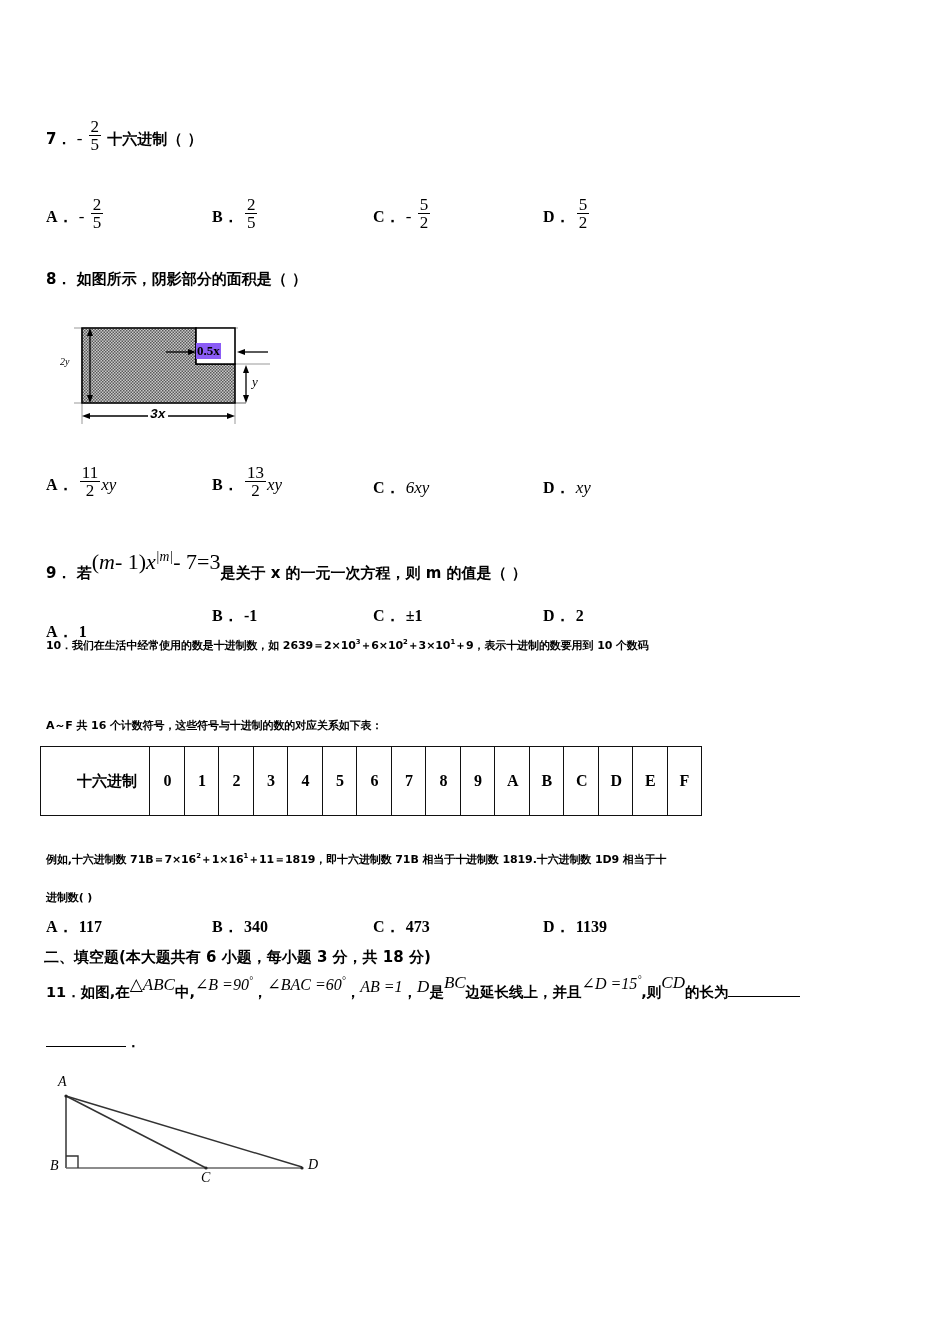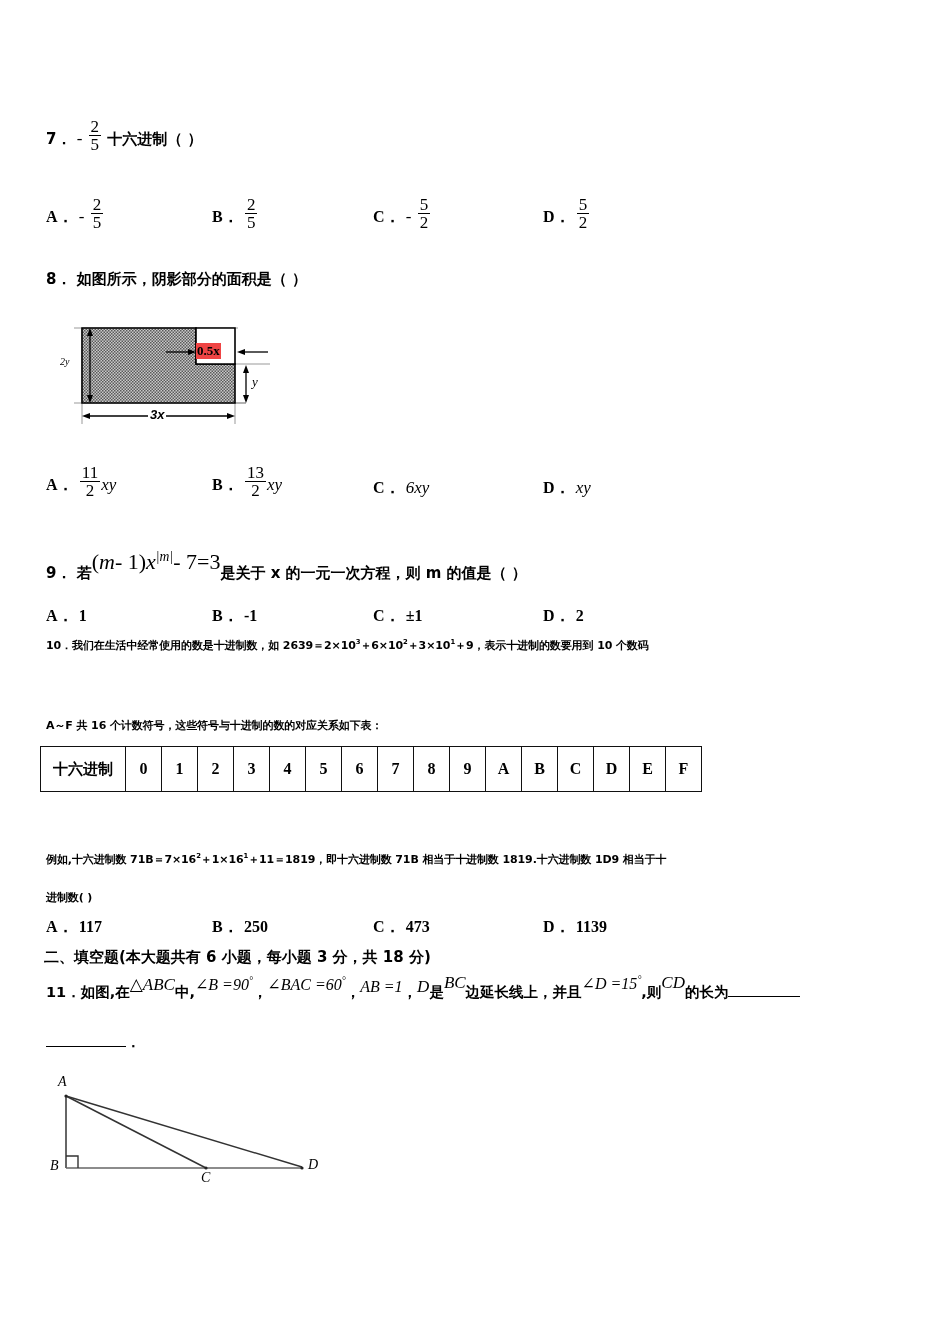--- a/index.html
+++ b/index.html
@@ -91,25 +91,25 @@
   
   table.hex {
     position: absolute;
     border-collapse: collapse;
     table-layout: fixed;
     font-family: "Liberation Serif", serif;
     font-weight: bold;
   }
   table.hex td {
     border: 1.4px solid #111;
-    text-align: center;
+    text-align: right;
     vertical-align: middle;
     height: 44px;
     font-size: 16px;
-    padding: 0;
+    padding: 12px;
   }
   table.hex td.rowhead {
     font-family: "DejaVu Sans", "Liberation Sans", sans-serif;
     font-size: 15px;
     width: 84px;
     font-weight: bold;
   }
 
   
   .fig8 { position: absolute; }
@@ -216,23 +216,23 @@
 
       <line x1="186" y1="56" x2="186" y2="88" stroke="#000" stroke-width="1.3"></line>
       <polygon points="186,53 183,61 189,61" fill="#000"></polygon>
       <polygon points="186,91 183,83 189,83" fill="#000"></polygon>
 
       <line x1="25" y1="104" x2="172" y2="104" stroke="#000" stroke-width="1.3"></line>
       <polygon points="22,104 30,101 30,107" fill="#000"></polygon>
       <polygon points="175,104 167,101 167,107" fill="#000"></polygon>
     </svg>
     <div style="position:absolute; left:0px; top:44px; font-family:'Liberation Serif',serif; font-style:italic; font-size:10px;">2y</div>
-    <div style="position:absolute; left:136px; top:31px; font-family:'Liberation Serif',serif; font-size:13px; font-weight:bold; background:#ef4444; padding:0 1px;">0.5x</div>
+    <div style="position:absolute; left:136px; top:31px; font-family:'Liberation Serif',serif; font-size:13px; font-weight:bold; background:#8b5cf6; padding:0 1px;">0.5x</div>
     <div style="position:absolute; left:192px; top:62px; font-family:'Liberation Serif',serif; font-style:italic; font-size:13px;">y</div>
-    <div style="position:absolute; left:88px; top:95px; font-family:Liberation Sans, sans-serif; font-style:italic; font-size:13px; font-weight:bold; background:#fff; padding:0 2px;">3x</div>
+    <div style="position:absolute; left:88px; top:95px; font-family:Liberation Mono, monospace; font-style:italic; font-size:13px; font-weight:bold; background:#fff; padding:0 2px;">3x</div>
   </div>
 
   <div class="optrow" style="left:0px; top:464px; height:44px;">
     <div class="opt" style="left:46px; top:0;">
       <span class="lbl">A．</span>
       <span class="frac">
         <span class="num">11</span>
         <span class="den">2</span>
       </span><span class="mathit" style="font-size:17px;">xy</span>
     </div>
@@ -252,21 +252,21 @@
       <span class="mathit" style="font-size:17px;">xy</span>
     </div>
   </div>
 
   <div class="blk qtext" style="left:46px; top:558px;">
     <span class="qnum">9．</span>
     <span>若</span><span class="mathrm" style="font-size:22px; position:relative; top:-9px;"><span class="mathrm">(</span><span class="mathit">m</span><span class="mathrm">- 1</span><span class="mathrm">)</span><span class="mathit">x</span><sup class="mathit">|m|</sup><span class="mathrm">- 7</span><span class="mathrm">=3</span></span><span>是关于 x 的一元一次方程，则 m 的值是（ ）</span>
   </div>
 
   <div class="optrow" style="left:0px; top:606px; height:26px;">
-    <div class="opt" style="left:46px; top:0;text-align:center;">
+    <div class="opt" style="left:46px; top:16px;text-align:center;">
       <span class="lbl">A．</span>
       <span class="lbl">1</span>
     </div>
     <div class="opt" style="left:212px; top:0;">
       <span class="lbl">B．</span>
       <span class="lbl">-1</span>
     </div>
     <div class="opt" style="left:373px; top:0;">
       <span class="lbl">C．</span>
       <span class="lbl">±1</span>
@@ -312,21 +312,21 @@
   </div>
   <div class="para" style="left:46px; top:890px;">进制数(  )</div>
 
   <div class="optrow" style="left:0px; top:917px; height:26px;">
     <div class="opt" style="left:46px; top:0;">
       <span class="lbl">A．</span>
       <span class="lbl">117</span>
     </div>
     <div class="opt" style="left:212px; top:0;">
       <span class="lbl">B．</span>
-      <span class="lbl">250</span>
+      <span class="lbl">340</span>
     </div>
     <div class="opt" style="left:373px; top:0;">
       <span class="lbl">C．</span>
       <span class="lbl">473</span>
     </div>
     <div class="opt" style="left:543px; top:0;">
       <span class="lbl">D．</span>
       <span class="lbl">1139</span>
     </div>
   </div>

